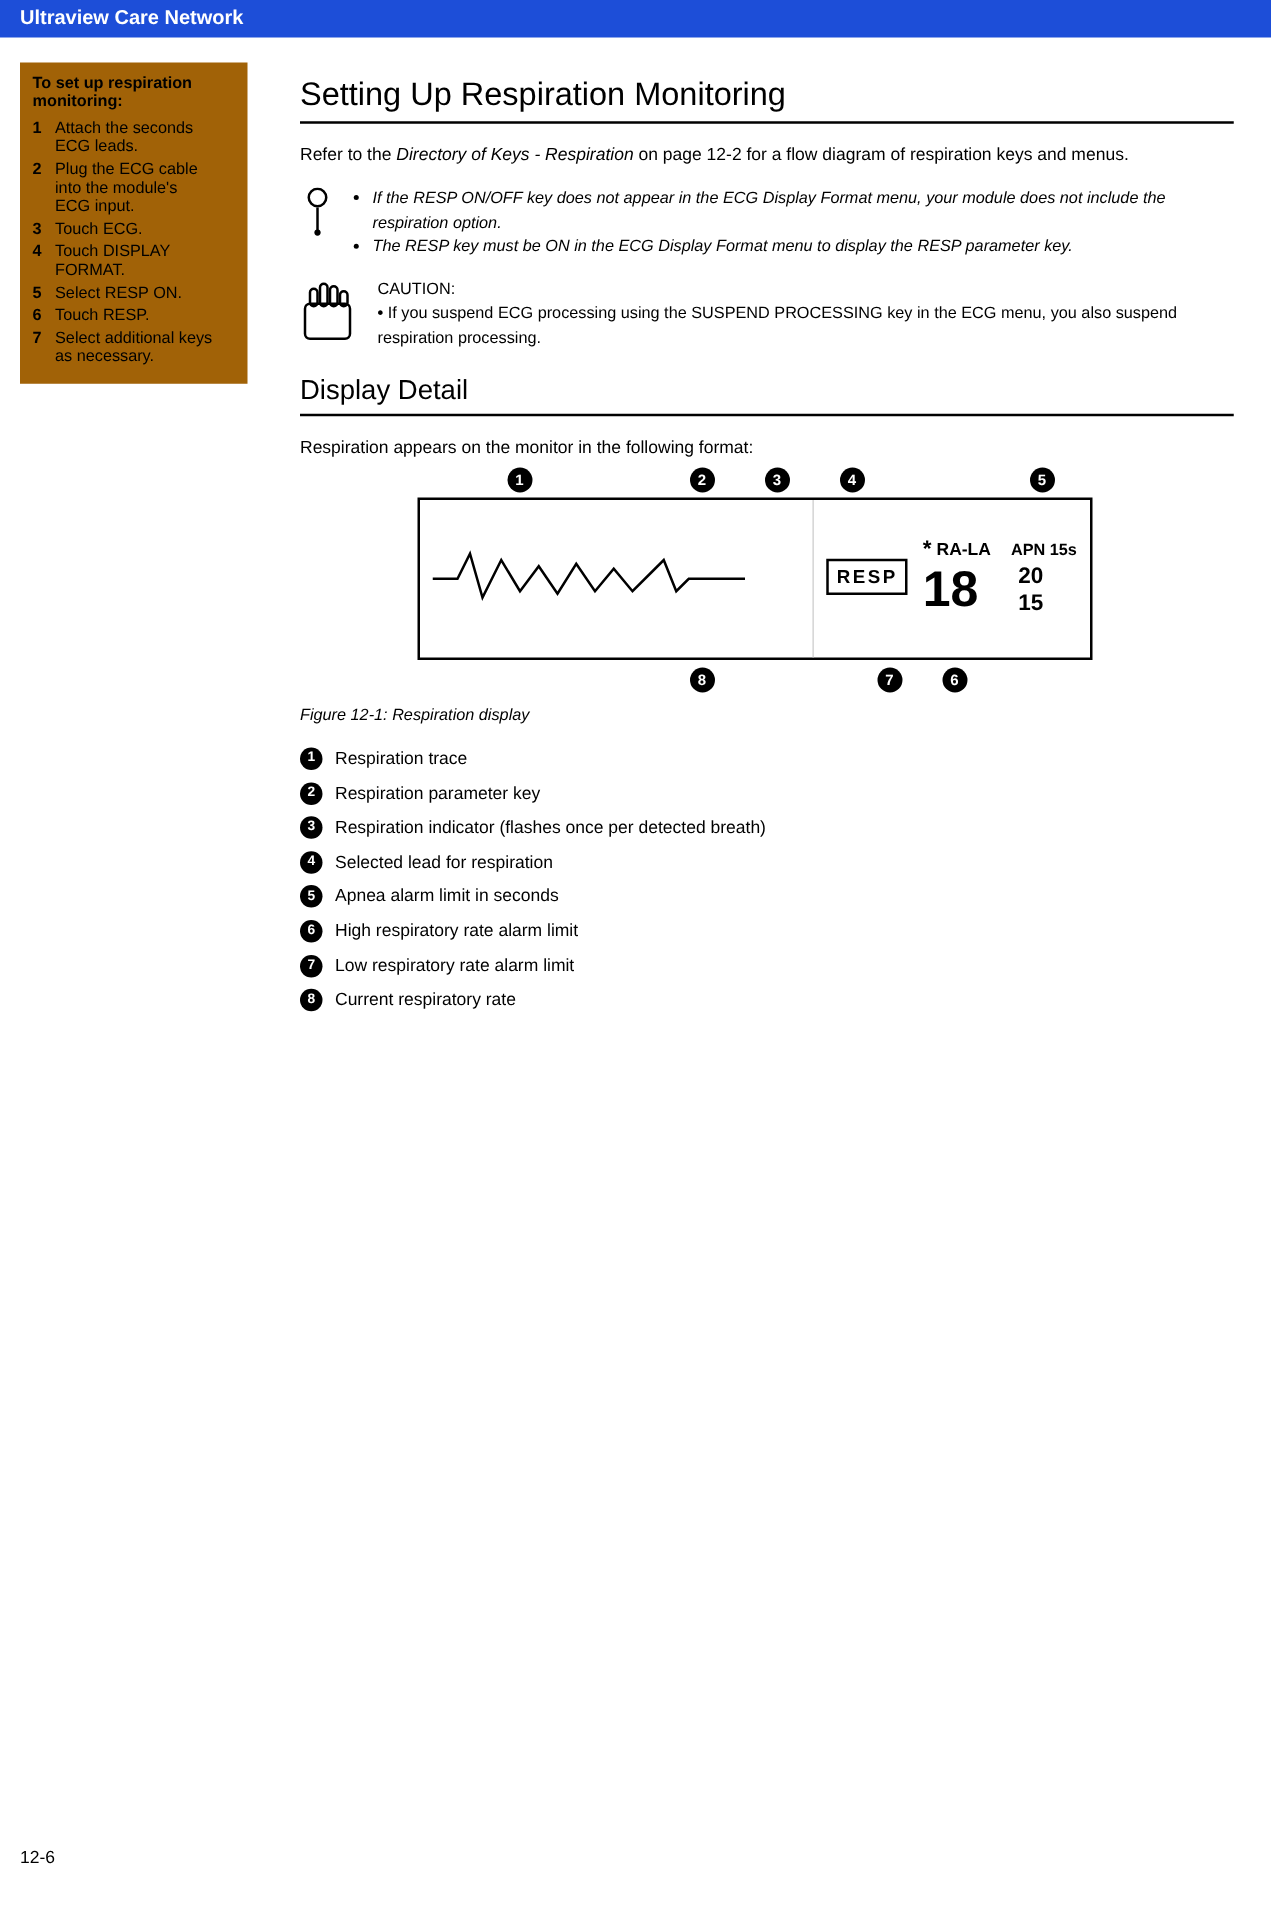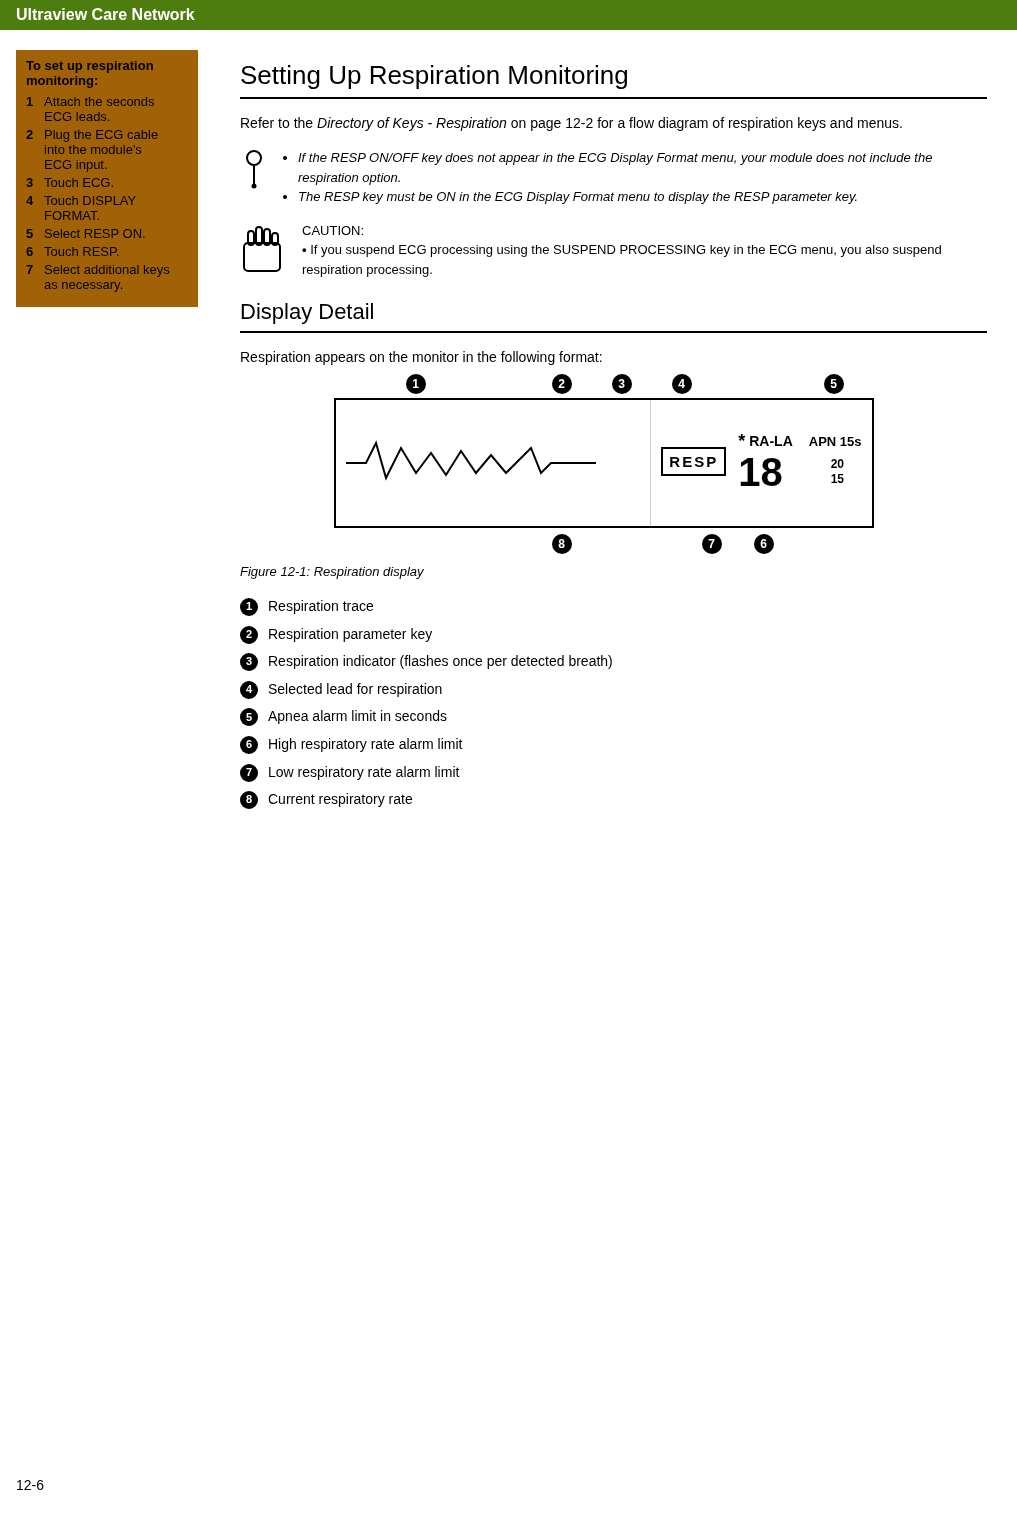--- a/index.html
+++ b/index.html
@@ -6,21 +6,21 @@
     body {
       font-family: Arial, Helvetica, sans-serif;
       font-size: 14px;
       background: #fff;
       width: 1017px;
       min-height: 1524px;
       color: #000;
     }
     
     .page-header {
-      background: #4d7c0f;
+      background: #1d4ed8;
       color: #fff;
       padding: 6px 16px;
       font-size: 16px;
       font-weight: bold;
     }
     
     .page-body {
       display: flex;
       padding: 0;
     }
@@ -182,23 +182,22 @@
       font-size: 13px;
       font-weight: bold;
       margin-left: 12px;
     }
     .resp-number {
       font-size: 40px;
       font-weight: bold;
       line-height: 1;
     }
     .resp-limits {
-      font-size: 12px;
-      font-weight: bold;
-      margin-left: 16px;
+      font-size: 18px;
+      font-weight: bold;
       line-height: 1.2;
       text-align: right;
     }
     
     .callout {
       display: inline-flex;
       align-items: center;
       justify-content: center;
       width: 18px;
       height: 18px;

